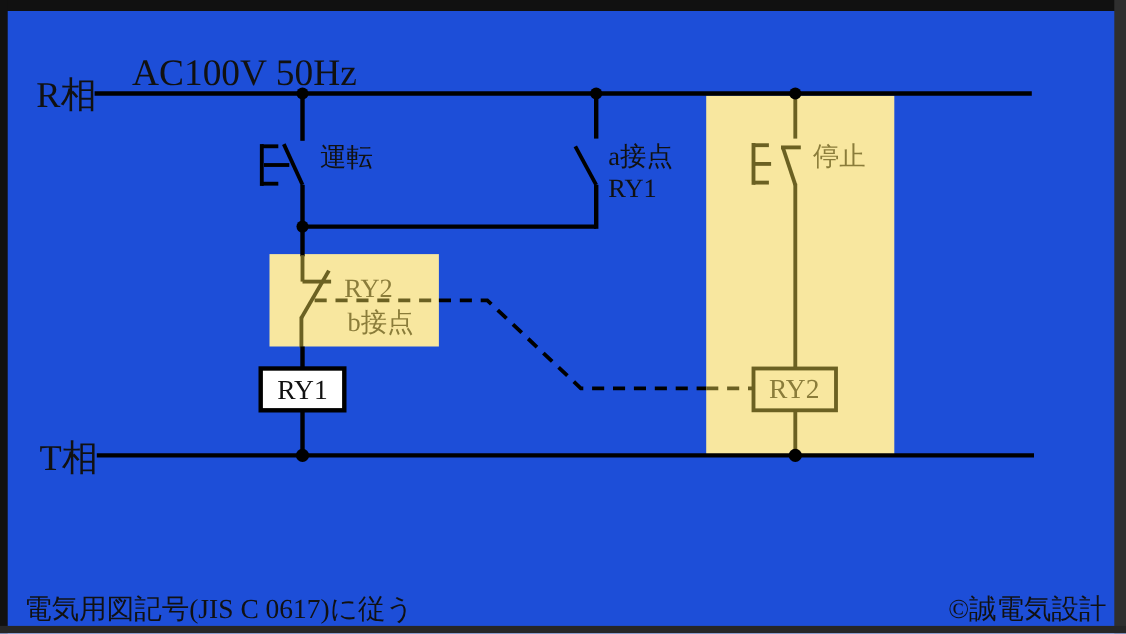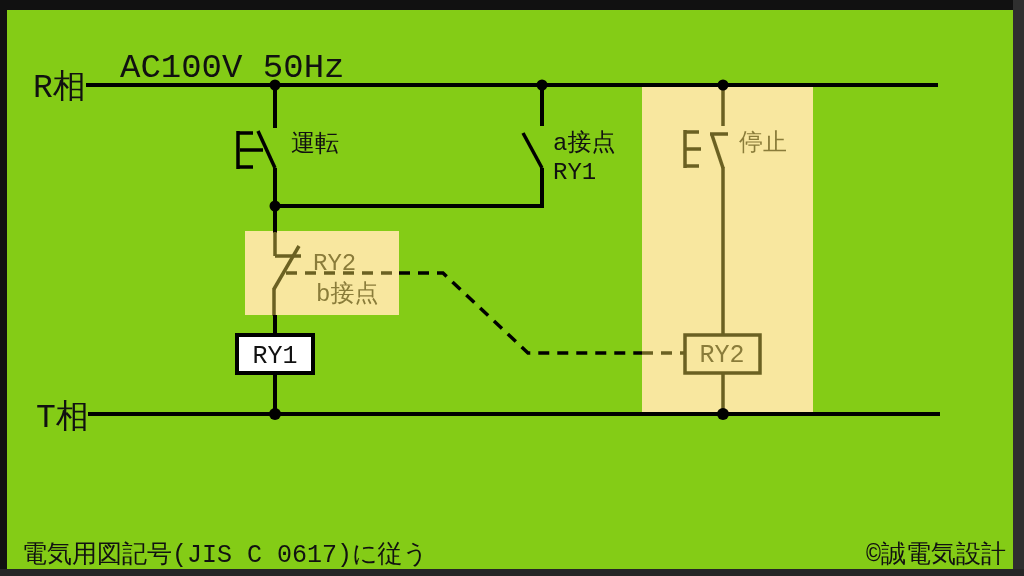--- a/index.html
+++ b/index.html
@@ -1,21 +1,21 @@
 <!DOCTYPE html>
 <html><head>
 <meta charset="utf-8">
 <style>
   html,body{margin:0;padding:0;background:#fff;}
   .stage{
     position:relative;
     width:1024px;height:576px;
-    background:#84cc16;
+    background:#1d4ed8;
     overflow:hidden;
-    font-family:Liberation Mono, monospace;
+    font-family:Liberation Serif, serif;
   }
   svg{display:block;}
   .wire{stroke:#000;stroke-width:4;fill:none;}
   .sym{stroke:#000;stroke-width:3.5;fill:none;}
   .olive{stroke:#6b6122;stroke-width:3.5;fill:none;}
   .dash{stroke-dasharray:11 8;stroke-width:3.5;fill:none;}
   .dash-black{stroke:#000;}
   .dash-olive{stroke:#6b6122;}
   .dot{fill:#000;stroke:none;}
   .t{fill:#111;stroke:none;}

